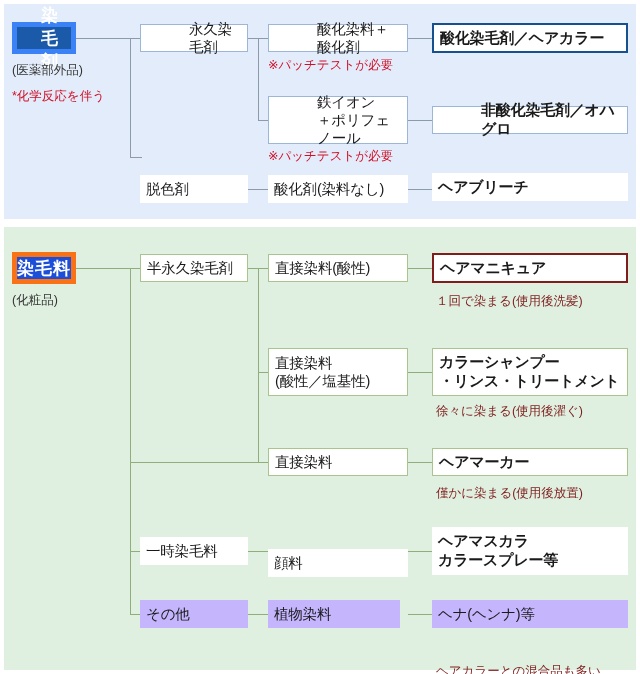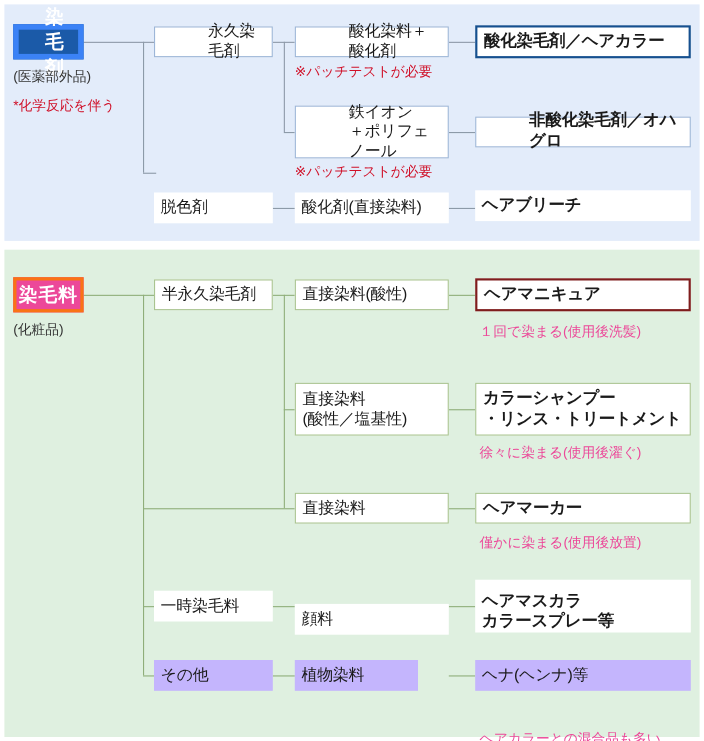--- a/index.html
+++ b/index.html
@@ -33,26 +33,26 @@
   .node.gray{border:none;background:#c4b5fd;}
   .node.bold{font-weight:bold;font-size:15px;}
 
   
   .root{
     position:absolute;box-sizing:border-box;display:flex;
     align-items:center;justify-content:center;
     color:#ffffff;font-weight:bold;font-size:17px;letter-spacing:1px;
   }
   .root.blue{background:#1b5aa8;border:5px solid #3b82f6;padding-left:24px;}
-  .root.green{background:#ec4899;border:3px solid #f97316;}
+  .root.green{background:#1d4ed8;border:5px solid #f97316;}
 
   
   .cap{position:absolute;font-size:12.5px;color:#333;white-space:nowrap;}
   .cap.red{color:#d01028;}
-  .cap.note{color:#ec4899;font-size:12.5px;}
+  .cap.note{color:#7f1d1d;font-size:12.5px;}
 
   
   .ln{position:absolute;background:#8d9aa8;}
   .ln.grn{background:#8fae7a;}
   .hl{height:1px;}
   .vl{width:1px;}
 </style>
 </head>
 <body>
 
@@ -91,21 +91,21 @@
   </div>
   <div class="cap red" style="left:268px;top:57px;">※パッチテストが必要</div>
 
   <div class="node b1" style="left:268px;top:96px;width:140px;height:48px;">
     <span>鉄イオン
 ＋ポリフェノール</span>
   </div>
   <div class="cap red" style="left:268px;top:148px;">※パッチテストが必要</div>
 
   <div class="node plain" style="left:268px;top:175px;width:140px;height:28px;">
-    <span>酸化剤(直接染料)</span>
+    <span>酸化剤(染料なし)</span>
   </div>
 
   <div class="node b2 bold" style="left:432px;top:23px;width:196px;height:30px;">
     <span>酸化染毛剤／ヘアカラー</span>
   </div>
   <div class="node b1 bold" style="left:432px;top:106px;width:196px;height:28px;">
     <span>非酸化染毛剤／オハグロ</span>
   </div>
   <div class="node plain bold" style="left:432px;top:173px;width:196px;height:28px;">
     <span>ヘアブリーチ</span>
@@ -152,41 +152,41 @@
   <div class="node g1" style="left:268px;top:348px;width:140px;height:48px;">
     <span>直接染料
 (酸性／塩基性)</span>
   </div>
   <div class="node g1" style="left:268px;top:448px;width:140px;height:28px;">
     <span>直接染料</span>
   </div>
   <div class="node plain" style="left:268px;top:549px;width:140px;height:28px;">
     <span>顔料</span>
   </div>
-  <div class="node gray" style="left:268px;top:600px;width:112px;height:28px;">
+  <div class="node gray" style="left:268px;top:600px;width:132px;height:28px;">
     <span>植物染料</span>
   </div>
 
   <div class="node g2 bold" style="left:432px;top:253px;width:196px;height:30px;">
     <span>ヘアマニキュア</span>
   </div>
   <div class="cap note" style="left:436px;top:293px;">１回で染まる(使用後洗髪)</div>
 
   <div class="node g1 bold" style="left:432px;top:348px;width:196px;height:48px;">
     <span>カラーシャンプー
 ・リンス・トリートメント</span>
   </div>
   <div class="cap note" style="left:436px;top:403px;">徐々に染まる(使用後濯ぐ)</div>
 
   <div class="node g1 bold" style="left:432px;top:448px;width:196px;height:28px;">
     <span>ヘアマーカー</span>
   </div>
   <div class="cap note" style="left:436px;top:485px;">僅かに染まる(使用後放置)</div>
 
-  <div class="node plain bold" style="left:432px;top:527px;width:196px;height:48px;align-items:flex-end;">
+  <div class="node plain bold" style="left:432px;top:527px;width:196px;height:48px;">
     <span>ヘアマスカラ
 カラースプレー等</span>
   </div>
 
   <div class="node gray" style="left:432px;top:600px;width:196px;height:28px;">
     <span>ヘナ(ヘンナ)等</span>
   </div>
   <div class="cap note" style="left:436px;top:663px;">ヘアカラーとの混合品も多い</div>
 
 </div>

